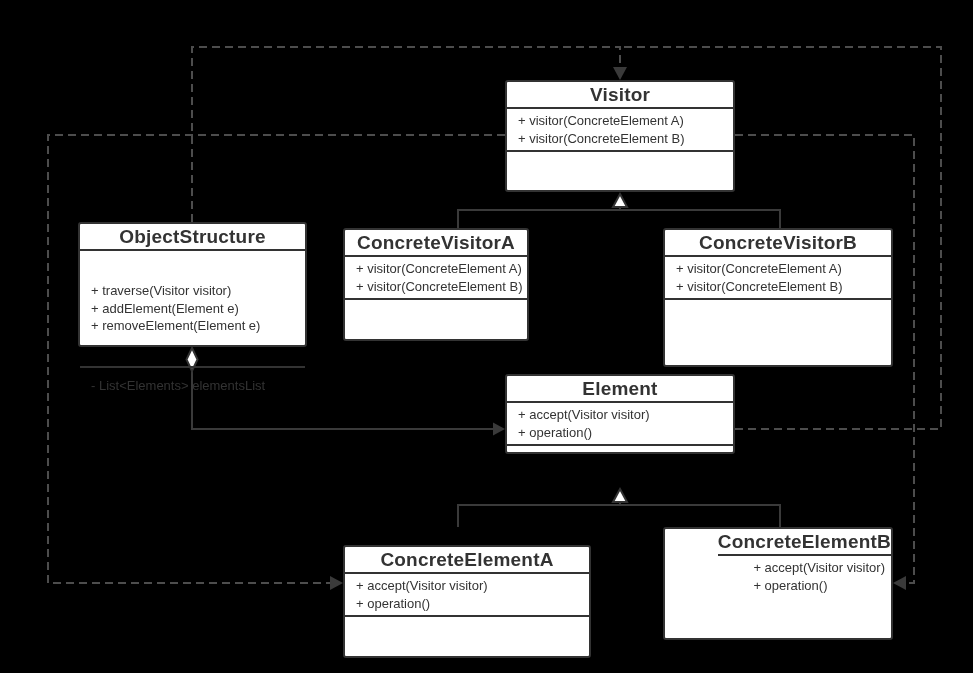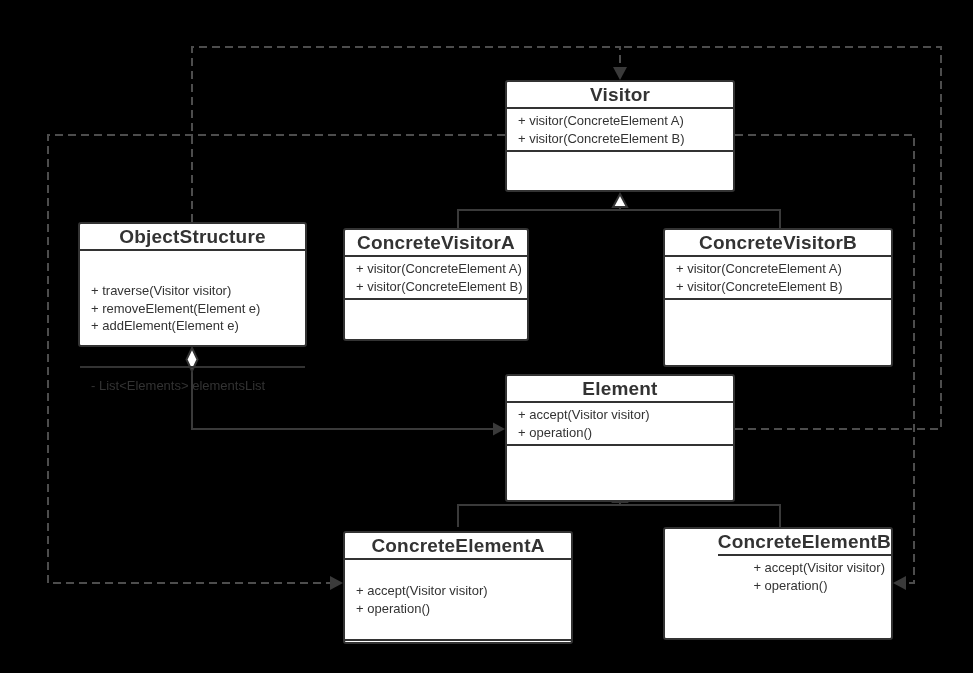--- a/index.html
+++ b/index.html
@@ -49,22 +49,22 @@
       <div>+ visitor(ConcreteElement A)</div>
       <div>+ visitor(ConcreteElement B)</div>
     </div>
     <div class="uml-empty"></div>
   </div>
 
   <div class="uml-class" style="left:78px;top:222px;width:229px;height:125px;gap:28px;">
     <div class="uml-title">ObjectStructure</div>
     <div class="uml-methods">
       <div>+ traverse(Visitor visitor)</div>
+      <div>+ addElement(Element e)</div>
       <div>+ removeElement(Element e)</div>
-      <div>+ addElement(Element e)</div>
     </div>
     <div class="uml-attrs">
       <div>- List&lt;Elements&gt; elementsList</div>
     </div>
   </div>
 
   <div class="uml-class" style="left:343px;top:228px;width:186px;height:113px;">
     <div class="uml-title">ConcreteVisitorA</div>
     <div class="uml-methods">
       <div>+ visitor(ConcreteElement A)</div>
@@ -75,30 +75,30 @@
 
   <div class="uml-class" style="left:663px;top:228px;width:230px;height:139px;">
     <div class="uml-title">ConcreteVisitorB</div>
     <div class="uml-methods">
       <div>+ visitor(ConcreteElement A)</div>
       <div>+ visitor(ConcreteElement B)</div>
     </div>
     <div class="uml-empty"></div>
   </div>
 
-  <div class="uml-class" style="left:505px;top:374px;width:230px;height:128px;">
+  <div class="uml-class" style="left:505px;top:374px;width:230px;height:80px;">
     <div class="uml-title">Element</div>
     <div class="uml-methods">
       <div>+ accept(Visitor visitor)</div>
       <div>+ operation()</div>
     </div>
     <div class="uml-empty"></div>
   </div>
 
-  <div class="uml-class" style="left:343px;top:531px;width:230px;height:113px;gap:19px;">
+  <div class="uml-class" style="left:343px;top:545px;width:248px;height:113px;">
     <div class="uml-title">ConcreteElementA</div>
     <div class="uml-methods">
       <div>+ accept(Visitor visitor)</div>
       <div>+ operation()</div>
     </div>
     <div class="uml-empty"></div>
   </div>
 
   <div class="uml-class" style="left:663px;top:527px;width:230px;height:113px;align-items:flex-end;">
     <div class="uml-title">ConcreteElementB</div>

